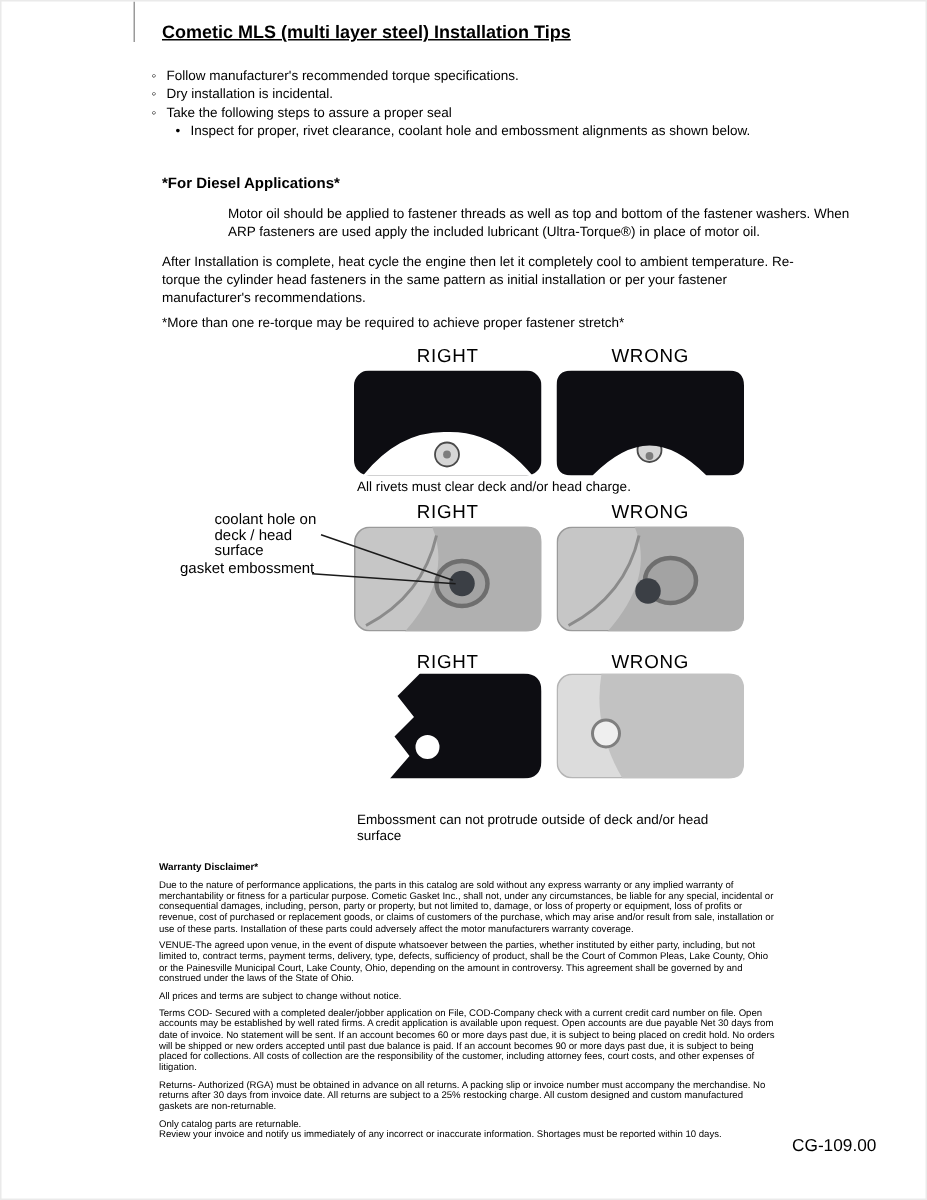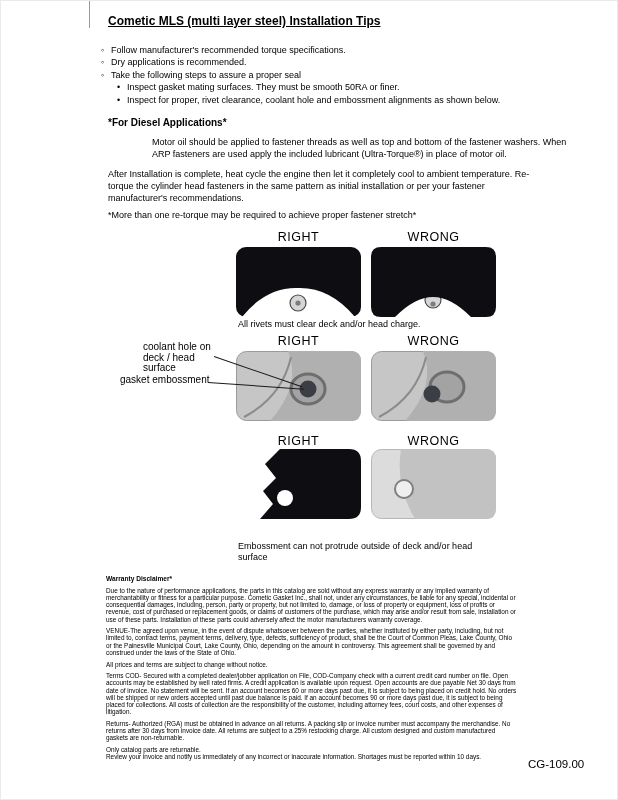--- a/index.html
+++ b/index.html
@@ -46,23 +46,22 @@
 <body>
 
 <div class="page">
 
   <div class="scan-mark"></div>
 
   <h1 class="title">Cometic MLS (multi layer steel) Installation Tips</h1>
 
   <ul class="tips">
     <li class="main"><span>Follow manufacturer's recommended torque specifications.</span></li>
-    <li class="main"><span>Dry applications is recommended.</span></li>
+    <li class="main"><span>Dry installation is incidental.</span></li>
     <li class="main"><span>Take the following steps to assure a proper seal</span></li>
-    <li class="sub"><span>Inspect gasket mating surfaces.  They must be smooth 50RA or finer.</span></li>
     <li class="sub"><span>Inspect for proper, rivet clearance, coolant hole and embossment alignments as shown below.</span></li>
   </ul>
 
   <h2 class="diesel-heading">*For Diesel Applications*</h2>
   <p class="para para-1">Motor oil should be applied to fastener threads as well as top and bottom of the fastener washers. When ARP fasteners are used apply the included lubricant (Ultra-Torque®) in place of motor oil.</p>
   <p class="para para-2">After Installation is complete, heat cycle the engine then let it completely cool to ambient temperature. Re-torque the cylinder head fasteners in the same pattern as initial installation or per your fastener manufacturer's recommendations.</p>
   <p class="para para-3">*More than one re-torque may be required to achieve proper fastener stretch*</p>
 
   <div class="dhdr" style="left:235px; top:229px;">RIGHT</div>
   <div class="dhdr" style="left:370px; top:229px;">WRONG</div>

